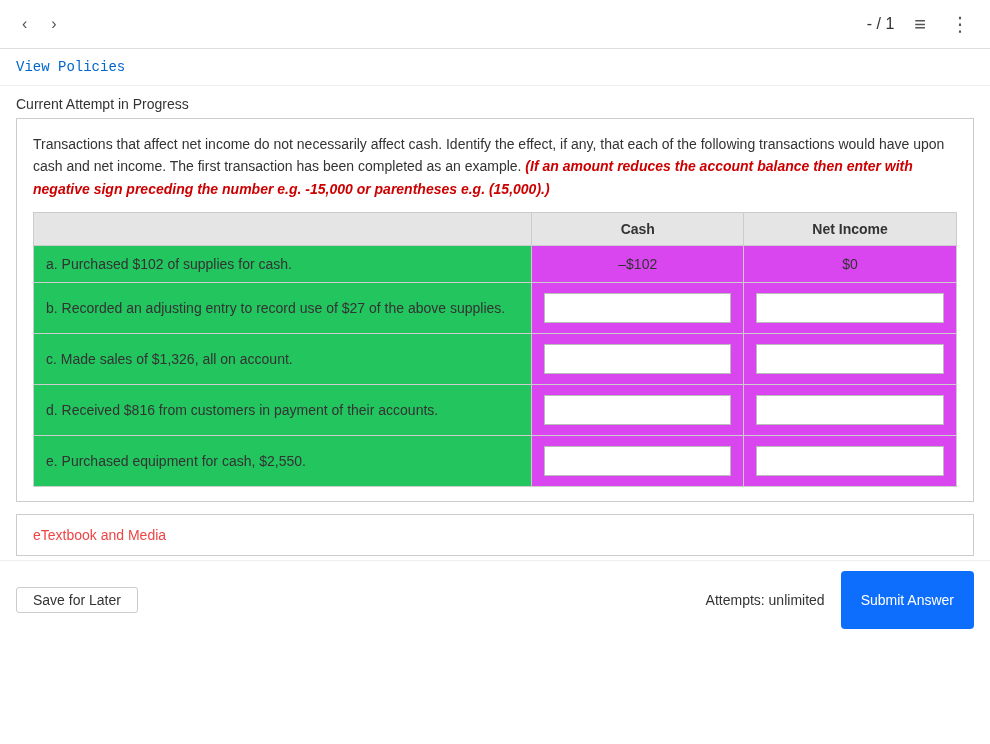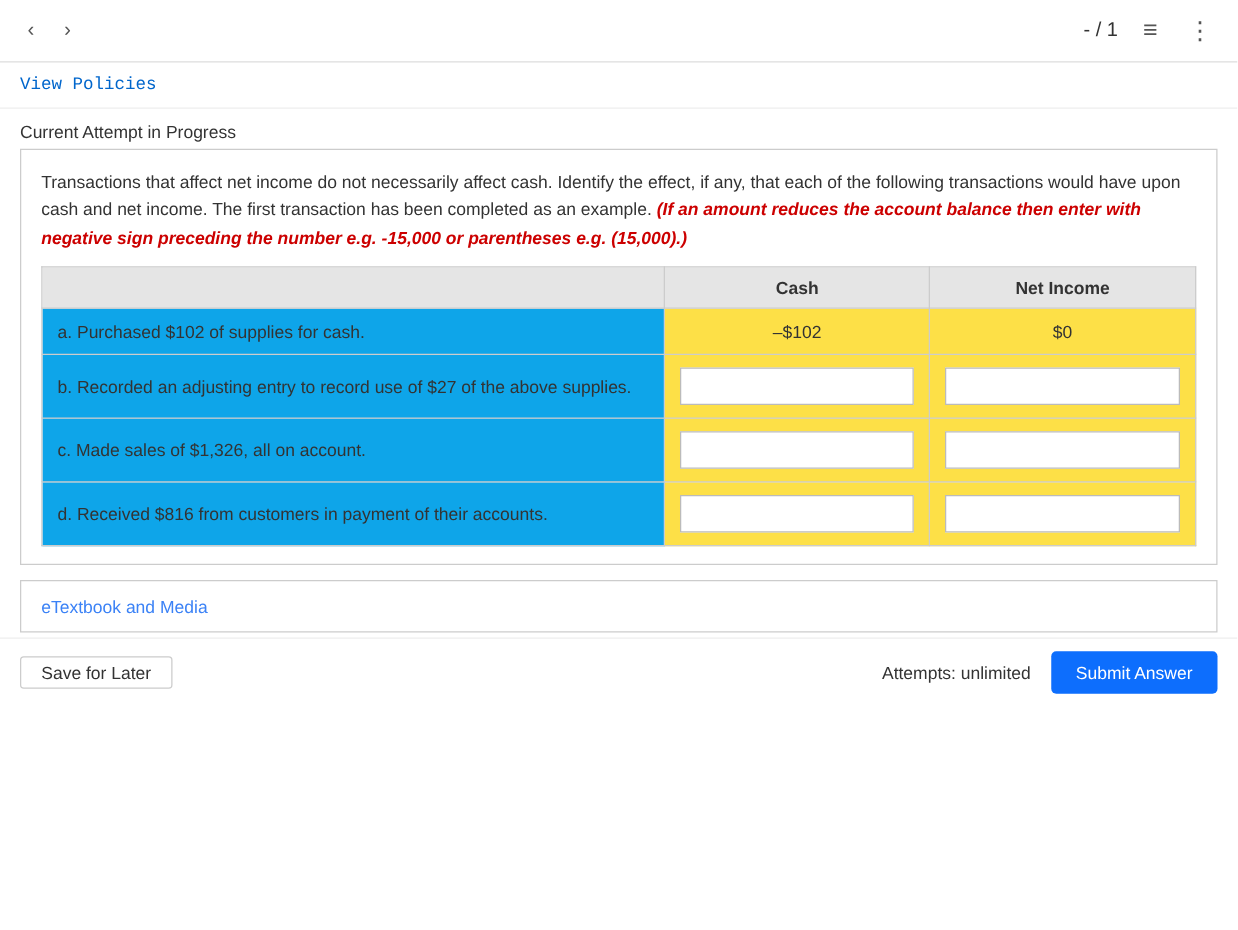--- a/index.html
+++ b/index.html
@@ -111,46 +111,46 @@
       text-align: left;
       width: 54%;
     }
     .data-table td {
       border: 1px solid #ccc;
       padding: 10px 12px;
       font-size: 14px;
       vertical-align: middle;
     }
     .data-table td:first-child {
-      background: #0ea5e9;
+      background: #22c55e;
     }
     .data-table td.value-cell {
       text-align: center;
-      background: #fde047;
+      background: #d946ef;
     }
     .input-field {
       width: 100%;
       padding: 6px 8px;
       border: 1px solid #bbb;
       font-size: 14px;
       outline: none;
       background: #fff;
     }
     .static-value {
       text-align: center;
       font-size: 14px;
     }
 
     
     .etextbook-bar {
       margin: 4px 16px;
       border: 1px solid #ccc;
       padding: 12px 16px;
       font-size: 14px;
-      color: #3b82f6;
+      color: #ef4444;
     }
 
     
     .footer {
       display: flex;
       align-items: center;
       justify-content: space-between;
       padding: 10px 16px;
       border-top: 1px solid #eee;
       margin-top: 4px;
@@ -170,21 +170,21 @@
       gap: 16px;
     }
     .attempts-label {
       font-size: 14px;
       color: #333;
     }
     .submit-btn {
       background: #0d6efd;
       color: #fff;
       border: none;
-      padding: 9px 20px;
+      padding: 21px 20px;
       font-size: 14px;
       cursor: pointer;
       border-radius: 4px;
     }
   </style>
 </head>
 <body>
 
 <div class="header">
   <div class="header-left">
@@ -235,20 +235,25 @@
         <tr>
           <td>c. Made sales of $1,326, all on account.</td>
           <td class="value-cell"><input type="text" class="input-field" style=""></td>
           <td class="value-cell"><input type="text" class="input-field" style=""></td>
         </tr>
         <tr>
           <td>d. Received $816 from customers in payment of their accounts.</td>
           <td class="value-cell"><input type="text" class="input-field" style=""></td>
           <td class="value-cell"><input type="text" class="input-field" style=""></td>
         </tr>
+        <tr>
+          <td>e. Purchased equipment for cash, $2,550.</td>
+          <td class="value-cell"><input type="text" class="input-field" style=""></td>
+          <td class="value-cell"><input type="text" class="input-field" style=""></td>
+        </tr>
       </tbody>
   </table>
 </div>
 
 <div class="etextbook-bar">
   <span>eTextbook and Media</span>
 </div>
 
 <div class="footer">
   <button class="save-btn">Save for Later</button>

